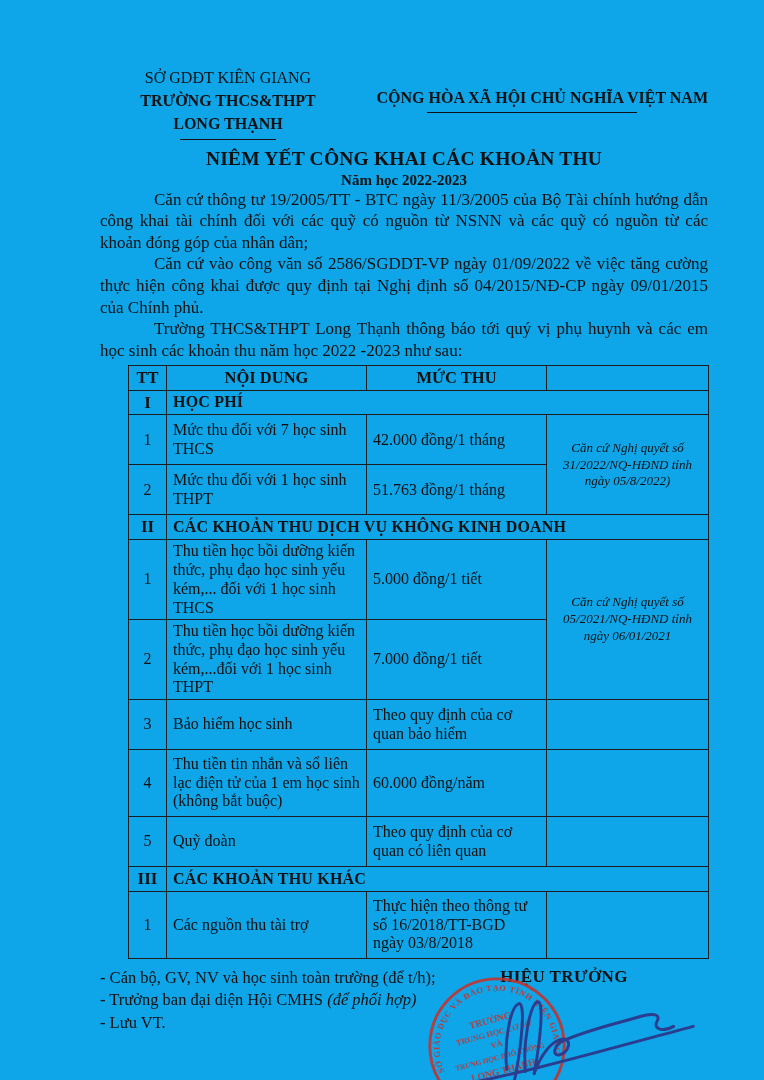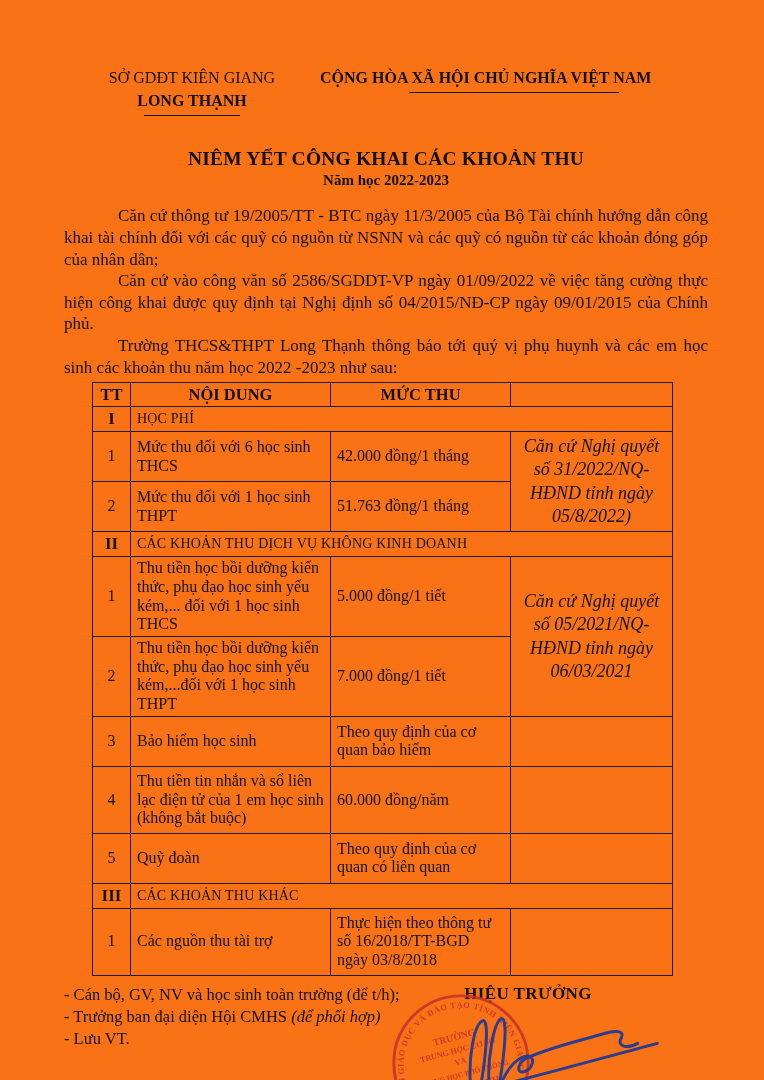--- a/index.html
+++ b/index.html
@@ -1,75 +1,76 @@
 <!DOCTYPE html>
 <html><head>
 <meta charset="utf-8">
 <style>
   html,body{margin:0;padding:0;background:#ffffff;}
   .page{
     position:relative;
     width:764px;height:1080px;
-    background:#f97316;
+    background:#0ea5e9;
     box-sizing:border-box;
-    padding:66px 56px 0 64px;
+    padding:66px 56px 0 100px;
     font-family:"Liberation Serif","DejaVu Serif",serif;
     color:#111111;
     overflow:hidden;
   }
   .doc-header{display:flex;}
   .org-block{width:256px;text-align:center;font-size:16px;line-height:1.45;}
-  .nation-block{flex:1;text-align:left;font-size:16px;line-height:1.45;}
+  .nation-block{flex:1;text-align:right;font-size:16px;line-height:1.45;margin-top:20px;}
   .b{font-weight:bold;}
   .rule{height:0;border-bottom:1.6px solid #111;margin:3px auto 0;}
   .rule-org{width:96px;}
   .rule-nation{width:210px;}
   .nation-line2{font-size:17px;}
-  .doc-title{text-align:center;margin-top:32px;font-weight:bold;}
+  .doc-title{text-align:center;margin-top:8px;font-weight:bold;}
   .doc-title .t1{font-size:19.5px;letter-spacing:0.2px;}
   .doc-title .t2{font-size:15px;margin-top:2px;}
-  .paras{margin-top:16px;}
+  .paras{}
   .para{margin:0;text-indent:54px;font-size:17px;line-height:21.6px;text-align:justify;}
   table.fees{
     width:580px;margin-left:28px;margin-top:4px;
     border-collapse:collapse;table-layout:fixed;
     font-size:16px;line-height:1.17;
   }
   table.fees td,table.fees th{
     border:1.6px solid #1d1d1d;
     padding:2px 6px;
     vertical-align:middle;
     overflow:hidden;
   }
   th.hdr{font-weight:bold;text-align:center;font-size:16.5px;margin-top:40px;}
   td.tt{text-align:center;padding:2px 2px;}
   td.sec-tt{text-align:center;font-weight:bold;font-size:17px;}
-  td.sec-title{font-weight:normal;font-size:14px;letter-spacing:0.2px;}
+  td.sec-title{font-weight:bold;font-size:16px;letter-spacing:0.2px;}
   td.mucthu{text-align:left;}
-  td.note{font-style:italic;text-align:center;font-size:18px;line-height:1.3;}
+  td.note{font-style:italic;text-align:center;font-size:13px;line-height:1.3;}
   tr.h47 td{height:45px;}
   tr.h64 td{height:62px;}
   .footer-row{position:relative;margin-top:8px;height:175px;}
   .recipients{width:348px;font-size:16.5px;line-height:1.35;}
   .recipients .label{font-weight:bold;font-style:italic;}
   .recipients .em{font-style:italic;}
   .sign-block{position:absolute;left:318px;top:0;width:292px;text-align:center;}
   .sign-title{font-weight:bold;font-size:17px;letter-spacing:0.4px;}
   .sign-visual{position:relative;height:116px;}
   .stamp-svg{position:absolute;left:6px;top:-14px;width:146px;height:146px;opacity:0.88;}
   .sig-svg{position:absolute;left:26px;top:4px;width:258px;height:108px;}
 </style>
 </head>
 <body>
 
 <div class="page">
 
   <div class="doc-header">
     <div class="org-block">
       <div>SỞ GDĐT KIÊN GIANG</div>
+      <div class="b">TRƯỜNG THCS&amp;THPT</div>
       <div class="b">LONG THẠNH</div>
       <div class="rule rule-org"></div>
     </div>
     <div class="nation-block">
       <div class="b">CỘNG HÒA XÃ HỘI CHỦ NGHĨA VIỆT NAM</div>
       <div class="rule rule-nation"></div>
     </div>
   </div>
 
   <div class="doc-title">
@@ -97,39 +98,39 @@
       <th class="hdr">MỨC THU</th>
       <th class="hdr"></th>
     </tr>
 
     <tr>
       <td class="sec-tt">I</td>
       <td class="sec-title" colspan="3">HỌC PHÍ</td>
     </tr>
     <tr class="h47">
       <td class="tt">1</td>
-      <td>Mức thu đối với 6 học sinh THCS</td>
+      <td>Mức thu đối với 7 học sinh THCS</td>
       <td class="mucthu">42.000 đồng/1 tháng</td>
       <td class="note" rowspan="2">Căn cứ Nghị quyết số 31/2022/NQ-HĐND tỉnh ngày 05/8/2022)</td>
     </tr>
     <tr class="h47">
       <td class="tt">2</td>
       <td>Mức thu đối với 1 học sinh THPT</td>
       <td class="mucthu">51.763 đồng/1 tháng</td>
     </tr>
 
     <tr>
       <td class="sec-tt">II</td>
       <td class="sec-title" colspan="3">CÁC KHOẢN THU DỊCH VỤ KHÔNG KINH DOANH</td>
     </tr>
     <tr>
       <td class="tt">1</td>
       <td>Thu tiền học bồi dưỡng kiến thức, phụ đạo học sinh yếu kém,... đối với 1 học sinh THCS</td>
       <td class="mucthu">5.000 đồng/1 tiết</td>
-      <td class="note" rowspan="2">Căn cứ Nghị quyết số 05/2021/NQ-HĐND tỉnh ngày 06/03/2021</td>
+      <td class="note" rowspan="2">Căn cứ Nghị quyết số 05/2021/NQ-HĐND tỉnh ngày 06/01/2021</td>
     </tr>
     <tr>
       <td class="tt">2</td>
       <td>Thu tiền học bồi dưỡng kiến thức, phụ đạo học sinh yếu kém,...đối với 1 học sinh THPT</td>
       <td class="mucthu">7.000 đồng/1 tiết</td>
     </tr>
     <tr class="h47">
       <td class="tt">3</td>
       <td>Bảo hiểm học sinh</td>
       <td class="mucthu">Theo quy định của cơ quan bảo hiểm</td>

